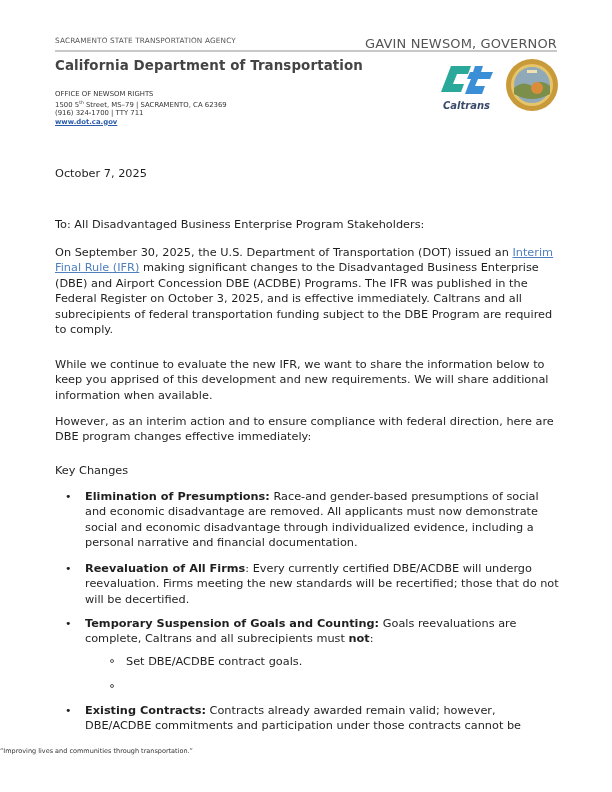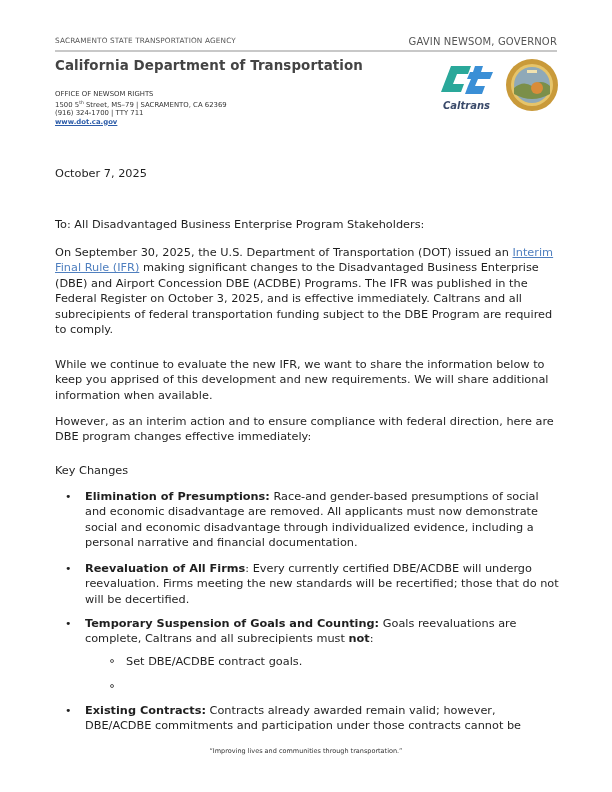--- a/index.html
+++ b/index.html
@@ -5,21 +5,21 @@
     * { margin: 0; padding: 0; box-sizing: border-box; }
     html, body { width: 612px; height: 792px; background: #ffffff; overflow: hidden; }
     body { position: relative; font-family: "DejaVu Sans", sans-serif; color: #1a1a1a; }
 
     .agency-line {
       position: absolute; left: 55px; top: 36px;
       font-size: 7.3px; letter-spacing: 0.15px; color: #555;
     }
     .governor {
       position: absolute; right: 55px; top: 36px;
-      font-size: 10px; letter-spacing: 0.15px; color: #555; text-align: right;
+      font-size: 13px; letter-spacing: 0.15px; color: #555; text-align: right;
     }
     .header-rule {
       position: absolute; left: 55px; top: 50px; width: 502px; height: 2px; background: #c8c8c8;
     }
     .dept-title {
       position: absolute; left: 55px; top: 58px;
       font-size: 13.4px; font-weight: bold; color: #444; letter-spacing: 0.1px;
     }
     .address-block {
       position: absolute; left: 55px; top: 90px;
@@ -57,21 +57,21 @@
     .sub-item { position: absolute; left: 35px; padding-left: 36px; font-size: 11.3px; line-height: 15.4px; }
     .sub-item .ring {
       position: absolute; left: 20px; top: 5px; width: 4px; height: 4px;
       border: 1px solid #555; border-radius: 50%;
     }
     .s1 { top: 654px; }
     .s2 { top: 679px; }
 
     .footer-quote {
       position: absolute; left: 0; width: 612px; top: 747px;
-      text-align: center; font-size: 6.5px; color: #333;
+      font-size: 6.5px; color: #333;
     }
   </style>
 </head>
 <body>
 
 <div>
   <div class="agency-line">SACRAMENTO STATE TRANSPORTATION AGENCY</div>
   <div class="governor">GAVIN NEWSOM, GOVERNOR</div>
   <div class="header-rule"></div>
   <div class="dept-title">California Department of Transportation</div>

